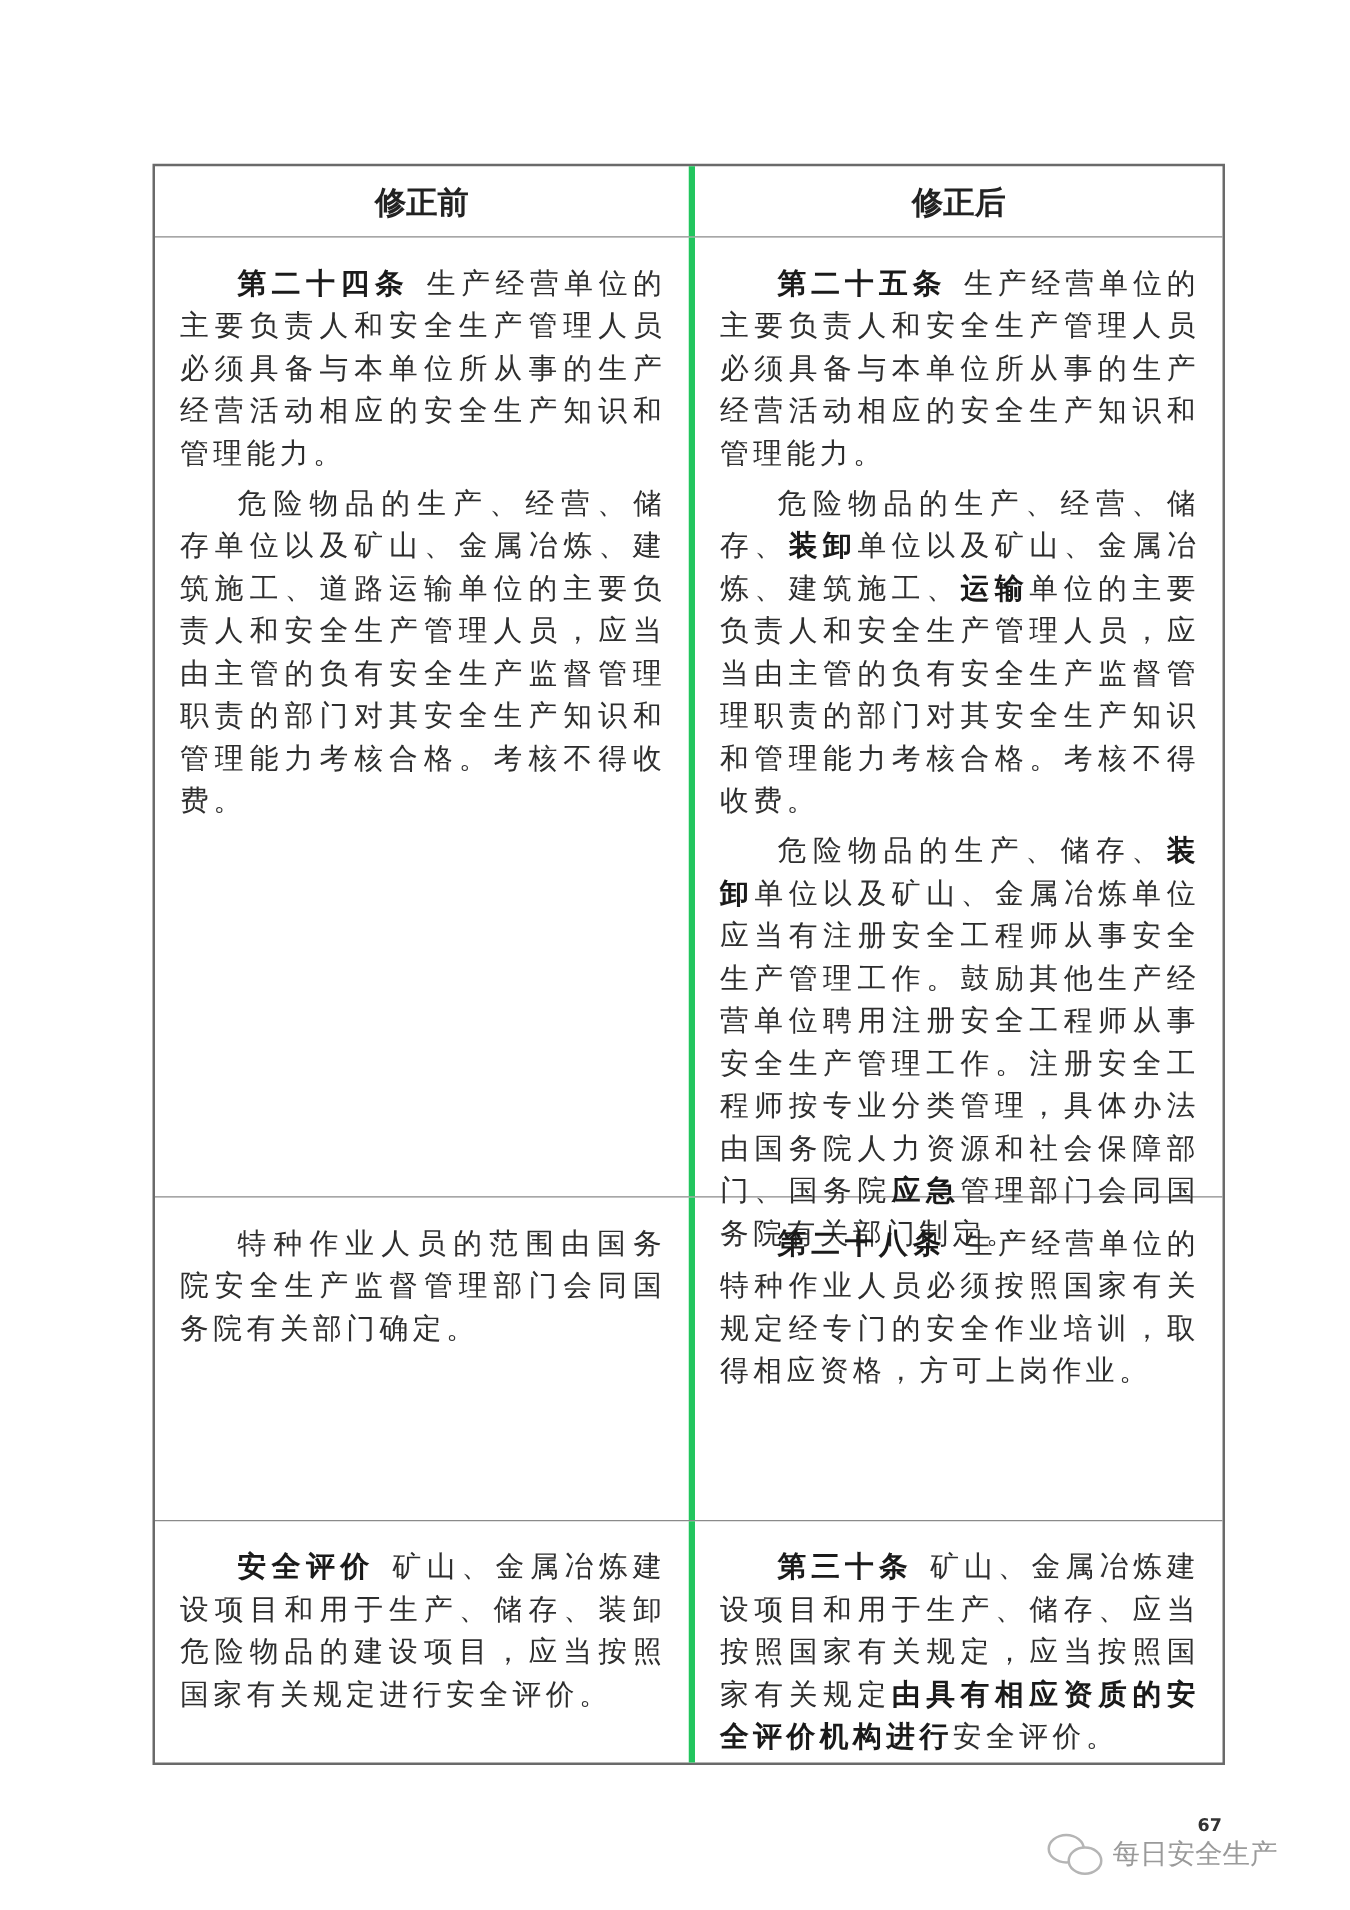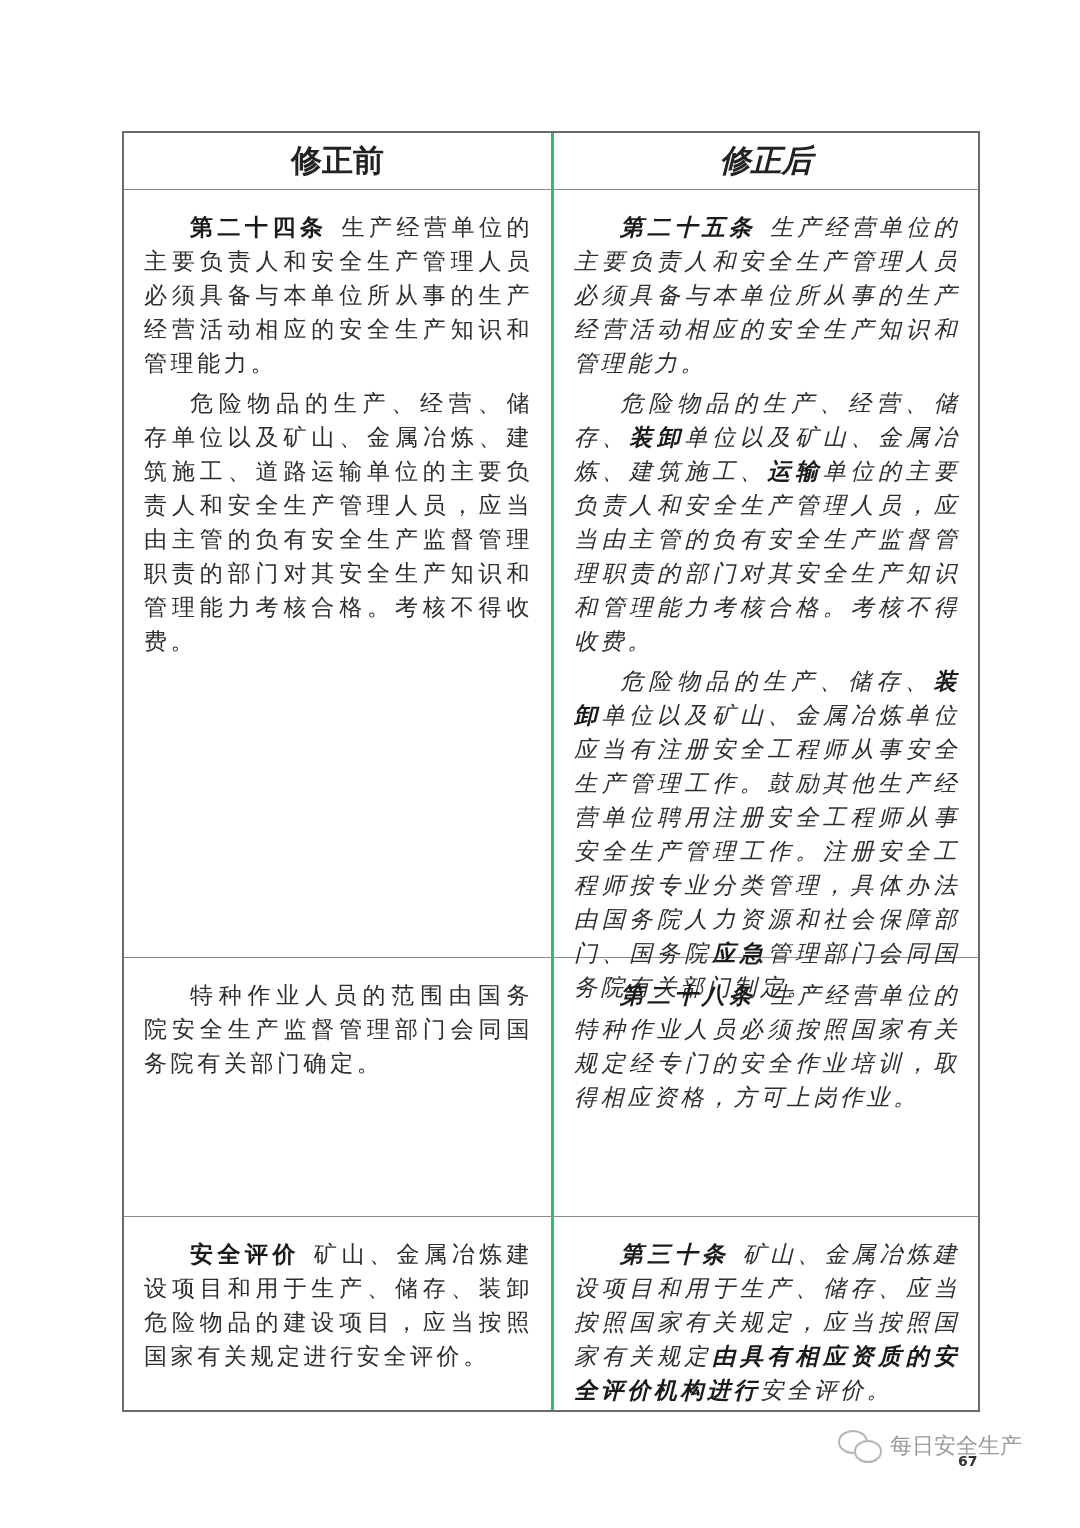--- a/index.html
+++ b/index.html
@@ -10,37 +10,37 @@
     }
     .table {
       position: absolute; left: 122px; top: 131px; width: 858px;
       border: 2px solid #6a6a6a; box-sizing: border-box;
     }
     .row { display: flex; border-top: 1px solid #8a8a8a; }
     .row:first-child { border-top: none; }
     .cell {
       width: 50%; box-sizing: border-box; padding: 14px 12px 12px 14px;
     }
-    .cell + .cell { border-left: 3px solid #22c55e; font-style: italic; }
+    .cell + .cell { border-left: 5px solid #22c55e; }
     .head .cell {
       height: 56px; padding: 0; display: flex; align-items: center; justify-content: center;
       font-family: "DejaVu Sans", "Liberation Sans", sans-serif; font-weight: bold;
-      font-size: 31px; color: #222;
+      font-size: 25px; color: #222;
     }
     .para {
       font-size: 23px; line-height: 34px; letter-spacing: 3.6px;
       text-indent: 2em; margin: 6px; text-align: justify;
     }
     .b { font-family: "DejaVu Sans", "Liberation Sans", sans-serif; font-weight: bold; color: #1a1a1a; }
     .art { margin-right: 14px; }
     .r1 .cell { height: 767px; }
     .r2 .cell { height: 258px; }
     .r3 .cell { height: 193px; }
     .footer {
-      position: absolute; left: 838px; top: 1430px; display: flex; align-items: center;
+      position: absolute; left: 838px; top: 1467px; display: flex; align-items: center;
       font-family: "DejaVu Sans", "Liberation Sans", sans-serif; color: #9a9a9a; font-size: 22px;
     }
     .wechat { width: 44px; height: 32px; position: relative; margin-right: 8px; }
     .bub { position: absolute; border: 2px solid #b5b5b5; border-radius: 50%; background: #fff; }
     .bub1 { width: 26px; height: 20px; left: 0; top: 0; }
     .bub2 { width: 24px; height: 19px; left: 16px; top: 10px; }
     .pageno {
       position: absolute; left: 958px; top: 1453px; font-size: 14px; color: #333;
       font-family: "DejaVu Sans", "Liberation Sans", sans-serif; font-weight: bold;
     }

